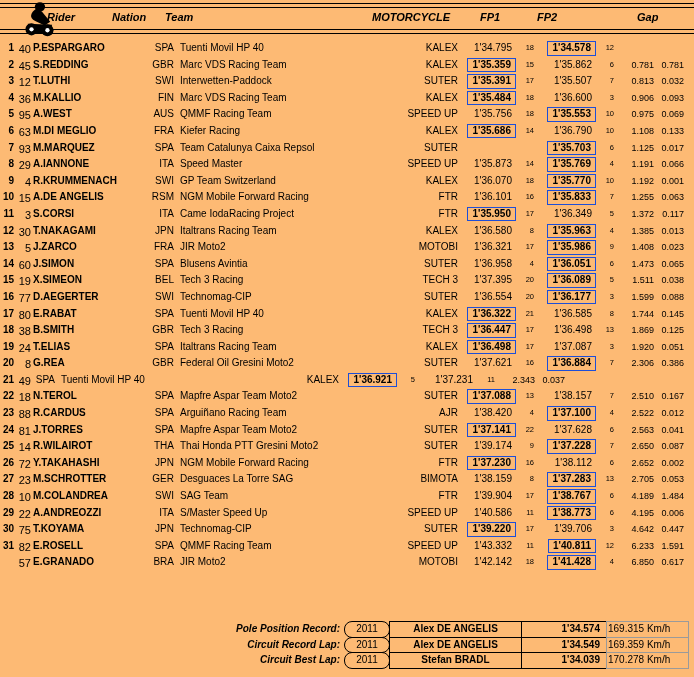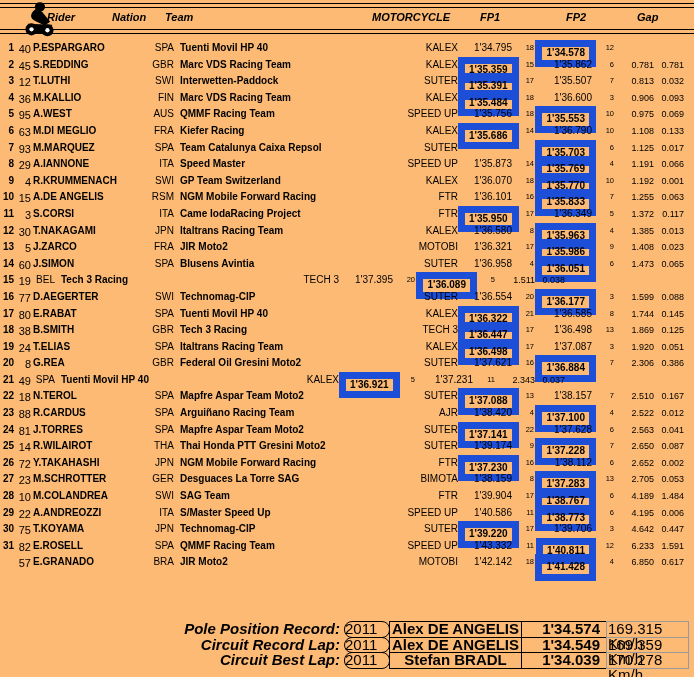--- a/index.html
+++ b/index.html
@@ -13,39 +13,39 @@
   .hdr-center { text-align:left; }
   .bike-icon { position:absolute; left:24px; top:0; width:30px; height:38px; z-index:2; }
 
   
   .rows { position:absolute; top:40px; left:0; width:694px; }
   .row { display:flex; height:16.6px; line-height:16.6px; font-size:10px; white-space:nowrap; }
   .c-pos   { width:14px;  text-align:right; font-weight:bold; }
   .c-num   { width:17px;  text-align:right; font-size:11px; line-height:normal; padding-top:3px; }
   .c-name  { width:119px; padding-left:2px; font-weight:bold; overflow:hidden; }
   .c-nation{ width:24px;  text-align:right; }
-  .c-team  { width:190px; padding-left:6px; overflow:hidden;font-weight:bold; }
+  .c-team  { width:190px; padding-left:6px; overflow:hidden; }
   .c-bike  { width:94px;  text-align:right; }
   .c-fp    { text-align:right; }
   .c-fp1   { width:62px; }
   .c-fp2   { width:66px; }
   .c-laps  { width:14px; text-align:right; font-size:7.5px; line-height:normal; padding-top:3px; }
   .c-gap1  { width:40px; text-align:right; font-size:9px; }
   .c-gap2  { width:30px; text-align:right; font-size:9px; }
   .time { display:inline-block; padding-right:8px; }
-  .time.best { border:7px solid #1d4ed8; font-weight:bold; padding:0 4px; margin-right:4px; line-height:12.5px; }
+  .time.best { border:1px solid #1d4ed8; font-weight:bold; padding:0 4px; margin-right:4px; line-height:12.5px; }
 
   
-  .records { position:absolute; top:621px; left:0; width:694px; font-size:15px; }
+  .records { position:absolute; top:621px; left:0; width:694px; font-size:10px; }
   .rec-row { display:flex; height:16.5px; line-height:14.5px; }
   .rec-row + .rec-row { margin-top:-1px; }
   .rec-label { width:344px; text-align:right; padding-right:4px; font-weight:bold; font-style:italic; line-height:16.5px; }
   .rec-cell { border:1px solid #000; height:16.5px; }
   .rec-cell + .rec-cell { margin-left:-1px; }
-  .rec-year  { width:46px;  text-align:left;border-radius:8px; }
+  .rec-year  { width:46px;  text-align:center;border-radius:8px; }
   .rec-rider { width:133px; text-align:center; font-weight:bold; }
   .rec-time  { width:86px;  text-align:right; padding-right:6px; font-weight:bold; }
   .rec-speed { width:83px;  padding-left:1px; border-color:#9a9a9a; }
 </style>
 </head>
 <body>
 
 <div class="sheet">
 
   <div class="hdr-rule" style="top:3px"></div>
@@ -61,21 +61,21 @@
     <circle cx="25" cy="31" r="6.5" fill="#000"></circle>
     <circle cx="8" cy="30" r="2.3" fill="#fff"></circle>
     <circle cx="25" cy="31" r="2.3" fill="#fff"></circle>
   </svg>
 
   <div class="hdr-label" style="left:47px">Rider</div>
   <div class="hdr-label" style="left:112px">Nation</div>
   <div class="hdr-label" style="left:165px">Team</div>
   <div class="hdr-label hdr-center" style="left:372px;width:86px">MOTORCYCLE</div>
   <div class="hdr-label hdr-center" style="left:480px;width:34px">FP1</div>
-  <div class="hdr-label hdr-center" style="left:566px;width:34px">FP2</div>
+  <div class="hdr-label hdr-center" style="left:537px;width:34px">FP2</div>
   <div class="hdr-label hdr-center" style="left:637px;width:40px">Gap</div>
 
   <div class="rows" id="rows">
       <div class="row">
       <span class="c-pos">1</span>
       <span class="c-num">40</span>
       <span class="c-name">P.ESPARGARO</span>
       <span class="c-nation">SPA</span>
       <span class="c-team">Tuenti Movil HP 40</span>
       <span class="c-bike">KALEX</span>
@@ -264,20 +264,21 @@
       <span class="c-fp c-fp1"><span class="time">1'36.958</span></span>
       <span class="c-laps">4</span>
       <span class="c-fp c-fp2"><span class="time best">1'36.051</span></span>
       <span class="c-laps">6</span>
       <span class="c-gap1">1.473</span>
       <span class="c-gap2">0.065</span>
     </div>
       <div class="row">
       <span class="c-pos">15</span>
       <span class="c-num">19</span>
+      <span class="c-name">X.SIMEON</span>
       <span class="c-nation">BEL</span>
       <span class="c-team">Tech 3 Racing</span>
       <span class="c-bike">TECH 3</span>
       <span class="c-fp c-fp1"><span class="time">1'37.395</span></span>
       <span class="c-laps">20</span>
       <span class="c-fp c-fp2"><span class="time best">1'36.089</span></span>
       <span class="c-laps">5</span>
       <span class="c-gap1">1.511</span>
       <span class="c-gap2">0.038</span>
     </div>

